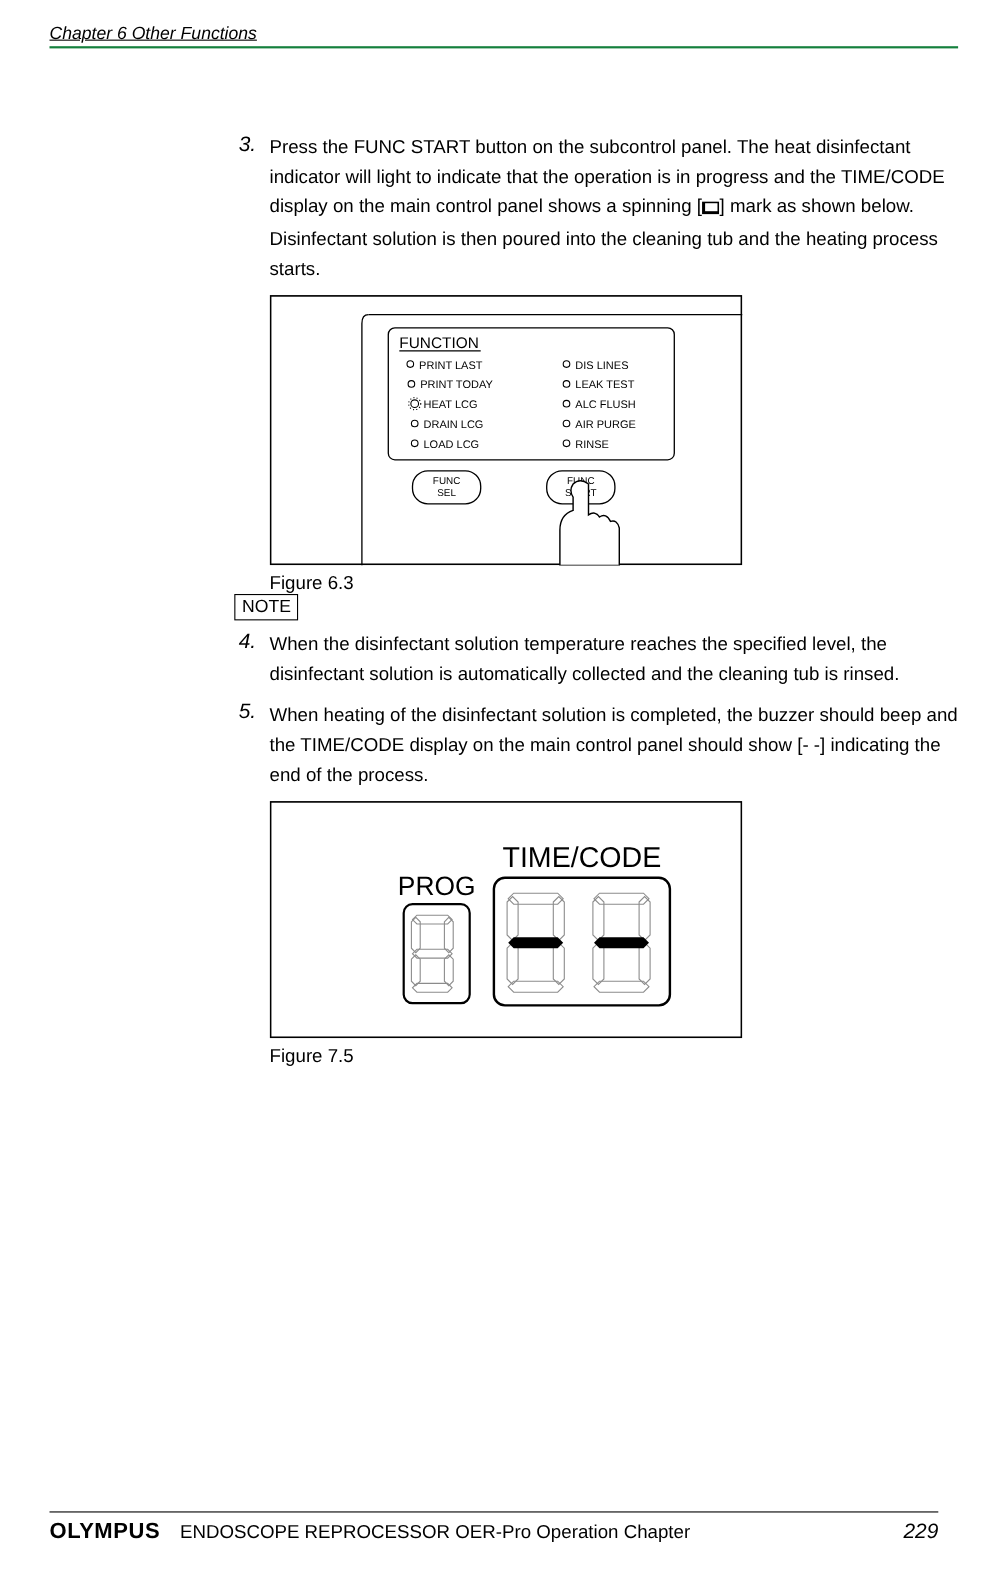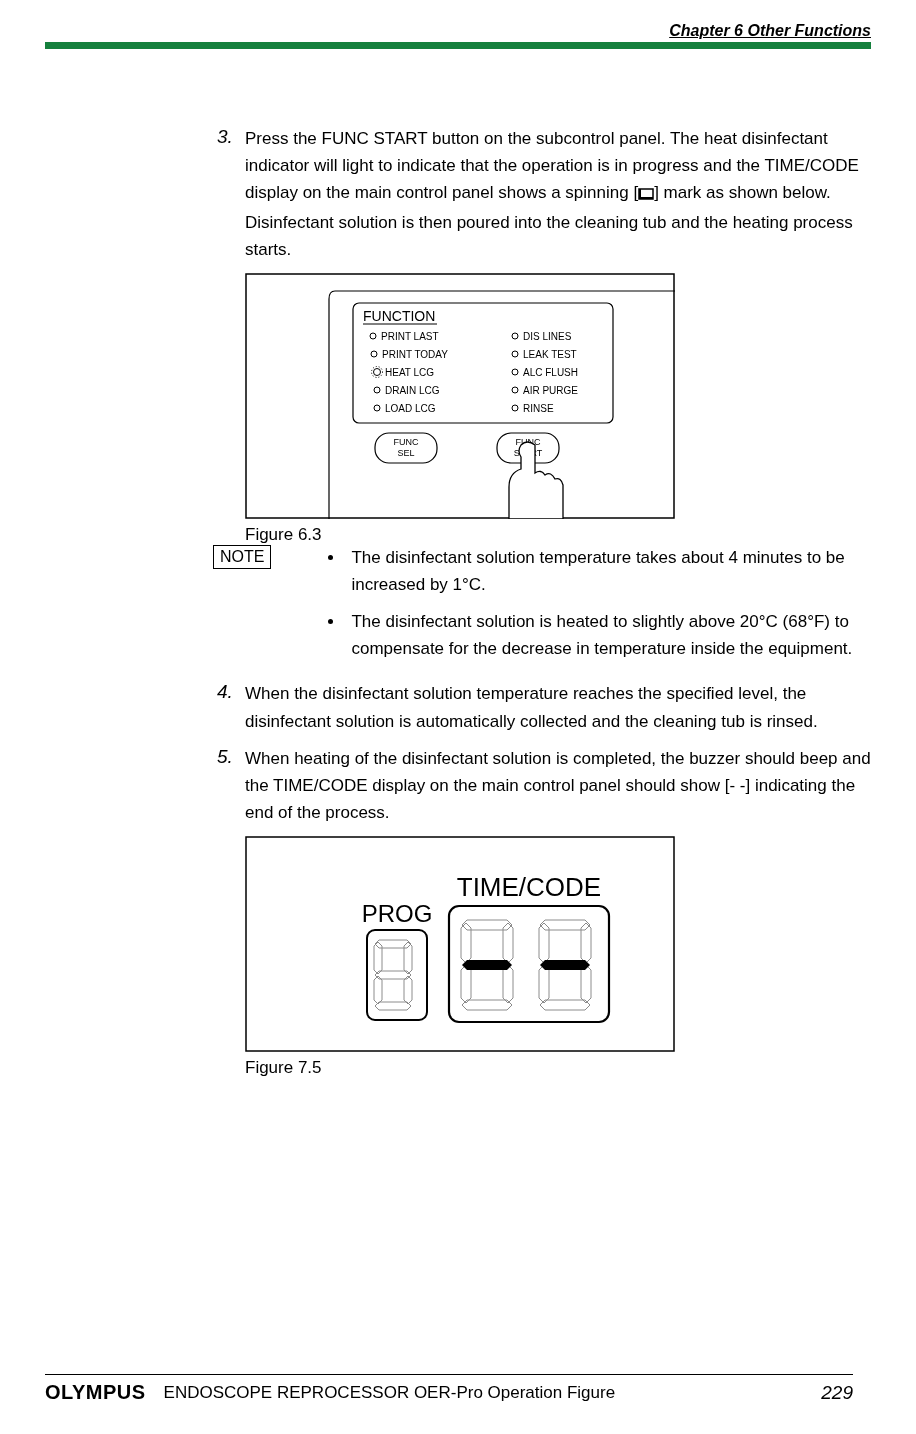--- a/index.html
+++ b/index.html
@@ -10,27 +10,25 @@
     color: #000;
   }
   .page {
     width: 916px;
     height: 1434px;
     position: relative;
     box-sizing: border-box;
     padding: 22px 45px 0 45px;
   }
   .header {
-    text-align: right;
     font-style: italic;
     font-size: 16px;
-    border-bottom: 7px solid #15803d;
+    border-bottom: 2px solid #15803d;
     padding-bottom: 2px;
     text-decoration: underline;
-    font-weight: bold;
   }
   .content {
     padding-left: 172px;
     padding-top: 76px;
   }
   .step {
     display: flex;
     margin-bottom: 10px;
   }
   .step-num {
@@ -184,26 +182,20 @@
 
         <g>
           <path d="M 276 184 Q 272 178 276 172 Q 282 166 290 172 L 290 200 Q 296 196 300 202 Q 306 198 310 206 Q 316 204 318 212 L 318 246 L 264 246 L 264 214 Q 264 200 276 196 Z" fill="#fff" stroke="#000" stroke-width="1.3"></path>
         </g>
       </svg>
       <div class="caption">Figure 6.3</div>
     </div>
 
     <div class="note-row">
       <div class="note-label">NOTE</div>
-      <div class="note-body">
-        <ul>
-          <li>The disinfectant solution temperature takes about 4 minutes to be increased by 1°C.</li>
-          <li>The disinfectant solution is heated to slightly above 20°C (68°F) to compensate for the decrease in temperature inside the equipment.</li>
-        </ul>
-      </div>
     </div>
 
     <div class="step" style="margin-top:6px;">
       <div class="step-num">4.</div>
       <div class="step-text">When the disinfectant solution temperature reaches the specified level, the disinfectant solution is automatically collected and the cleaning tub is rinsed.</div>
     </div>
 
     <div class="step">
       <div class="step-num">5.</div>
       <div class="step-text">When heating of the disinfectant solution is completed, the buzzer should beep and the TIME/CODE display on the main control panel should show [- -] indicating the end of the process.</div>
@@ -254,19 +246,19 @@
       </svg>
       <div class="caption">Figure 7.5</div>
     </div>
 
   </div>
 
   <div class="footer">
     <div class="footer-line">
       <div class="footer-left">
         <span class="logo">OLYMPUS</span>
-        <span class="manual-title">ENDOSCOPE REPROCESSOR OER-Pro Operation Figure</span>
+        <span class="manual-title">ENDOSCOPE REPROCESSOR OER-Pro Operation Chapter</span>
       </div>
       <span class="page-num">229</span>
     </div>
   </div>
 
 </div>
 
 </body></html>

